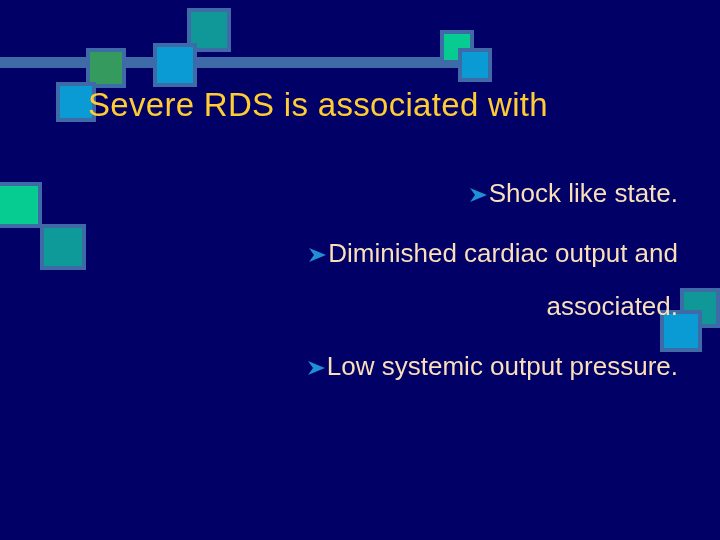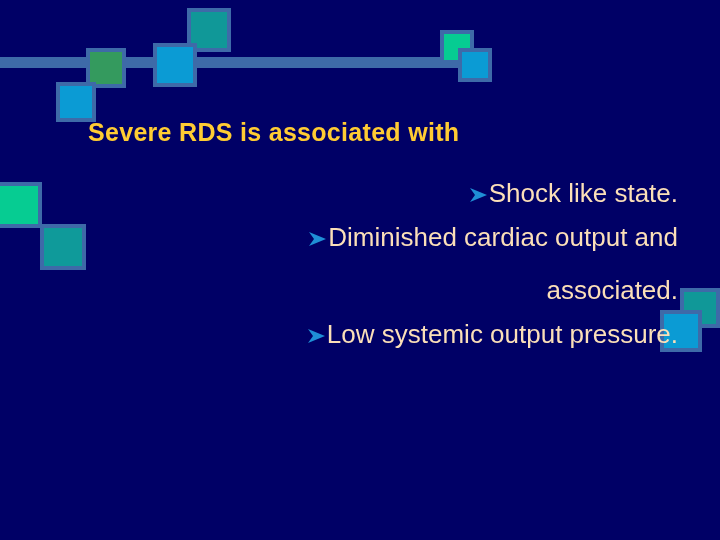--- a/index.html
+++ b/index.html
@@ -35,44 +35,43 @@
     border: 4px solid #3e6aa8;
   }
 
   
   .title {
     position: absolute;
     left: 88px;
     top: 86px;
     width: 590px;
     color: #ffcc33;
-    font-size: 25px;
-    font-weight: bold;
+    font-size: 33px;
+    font-weight: normal;
     letter-spacing: 0.3px;
     line-height: 1.15;
     white-space: nowrap;
-    margin-top: 32px;
   }
 
   
   .body {
     position: absolute;
     left: 108px;
     top: 178px;
     width: 570px;
   }
   .line {
     position: relative;
     color: #fbdfb8;
     font-size: 26px;
     line-height: 1.22;
     white-space: nowrap;
     text-align: right;
   }
-  .line + .line { margin-top: 12px; }
+  .line + .line { margin-top: 28px; }
   .line.cont { margin-top: 22px; padding-left: 32px; }
 
   .bullet {
     display: inline-block;
     width: 30px;
     color: #1f8fd6;
     font-size: 24px;
     vertical-align: baseline;
   }
   .bullet svg { display: inline-block; vertical-align: -2px; }

